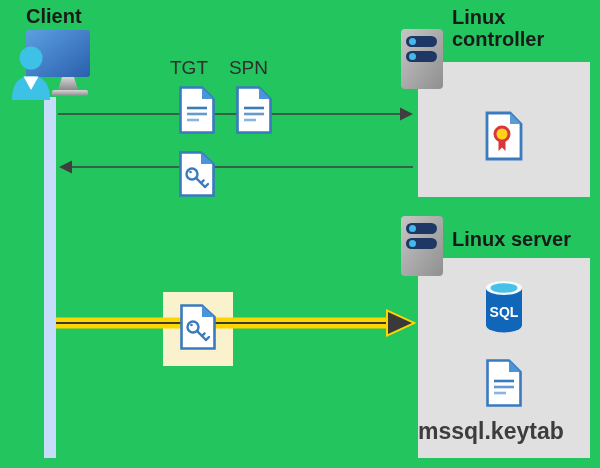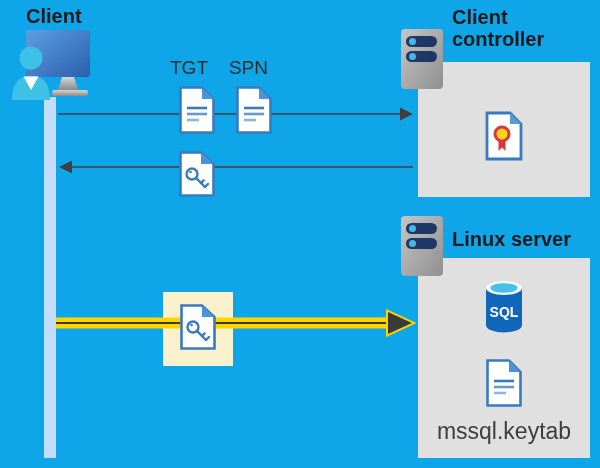--- a/index.html
+++ b/index.html
@@ -1,26 +1,26 @@
 <!DOCTYPE html>
 <html><head>
 <meta charset="utf-8">
 <style>
   html,body{margin:0;padding:0;}
   body{font-family:"Liberation Sans", sans-serif;}
   .canvas{
-    position:relative;width:600px;height:468px;background:#0ea5e9;overflow:hidden;
+    position:relative;width:600px;height:468px;background:#22c55e;overflow:hidden;
   }
   .abs{position:absolute;}
   .title{font-weight:bold;color:#1a1a1a;font-size:20px;line-height:22px;}
   .flow-label{color:#2e2e2e;font-size:19px;}
   .panel{background:#e0e0e0;}
   .timeline{background:#c5ddf8;}
   .highlight{background:#faf2cc;}
-  .keytab{color:#3d3d3d;font-size:23px;text-align:center;}
+  .keytab{color:#3d3d3d;font-size:23px;font-weight:bold;}
   svg{display:block;}
 </style>
 </head>
 <body>
 
 <div class="canvas">
 
   <div class="abs panel" style="left:418px;top:62px;width:172px;height:135px;"></div>
   <div class="abs panel" style="left:418px;top:258px;width:172px;height:200px;"></div>
 
@@ -128,21 +128,21 @@
             <stop offset="1" stop-color="#8f8f8f"></stop>
         </linearGradient>
       </defs>
       <rect x="1" y="1" width="42" height="60" rx="4" fill="url(#srv1)"></rect>
       <rect x="6" y="8" width="31" height="11" rx="5.5" fill="#1e3765"></rect>
       <circle cx="12.5" cy="13.5" r="3.5" fill="#44b8e8"></circle>
       <rect x="6" y="23" width="31" height="11" rx="5.5" fill="#1e3765"></rect>
       <circle cx="12.5" cy="28.5" r="3.5" fill="#44b8e8"></circle>
     </svg>
   </div>
-  <div class="abs title" style="left:452px;top:6px;width:135px;">Client controller</div>
+  <div class="abs title" style="left:452px;top:6px;width:135px;">Linux controller</div>
 
   <div class="abs" style="left:484px;top:110px;">
     <svg width="40" height="52" viewBox="0 0 40 52">
       <path d="M3 3 H26 L37 14 V49 H3 Z" fill="#ffffff" stroke="#3a7abf" stroke-width="2.8"></path>
       <path d="M26 3 V14 H37 Z" fill="#5b9bd5"></path>
       <path d="M14.5 27 L14.5 41 L18 37.5 L21.5 41 L21.5 27 Z" fill="#d8383c"></path>
       <circle cx="18" cy="24" r="7" fill="#ffd21c" stroke="#d8383c" stroke-width="3"></circle>
     </svg>
   </div>
 

